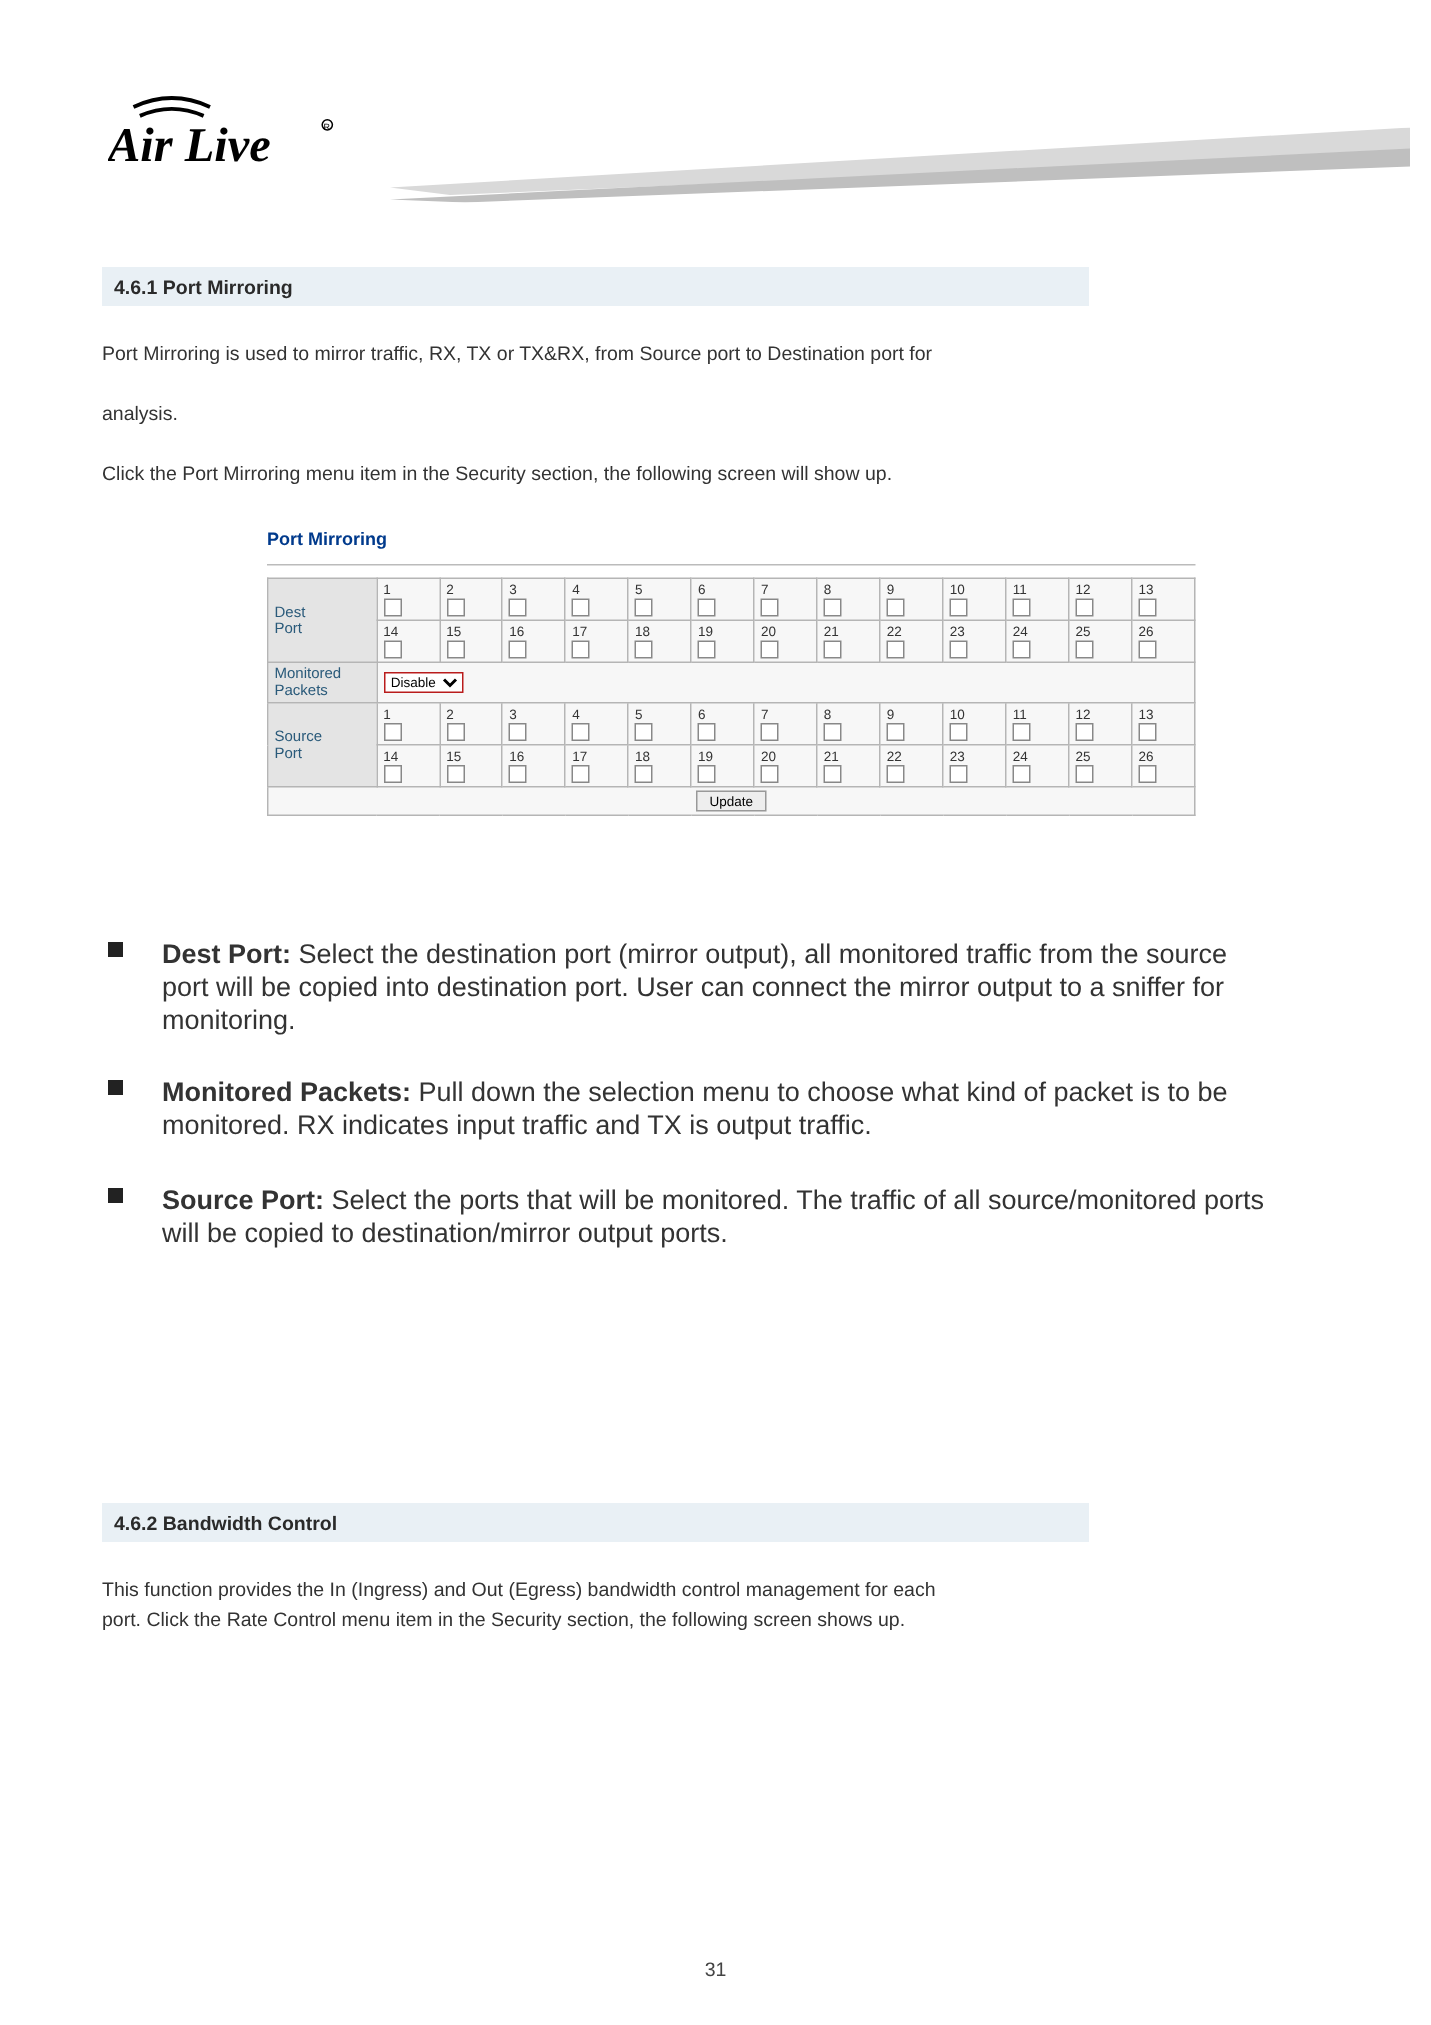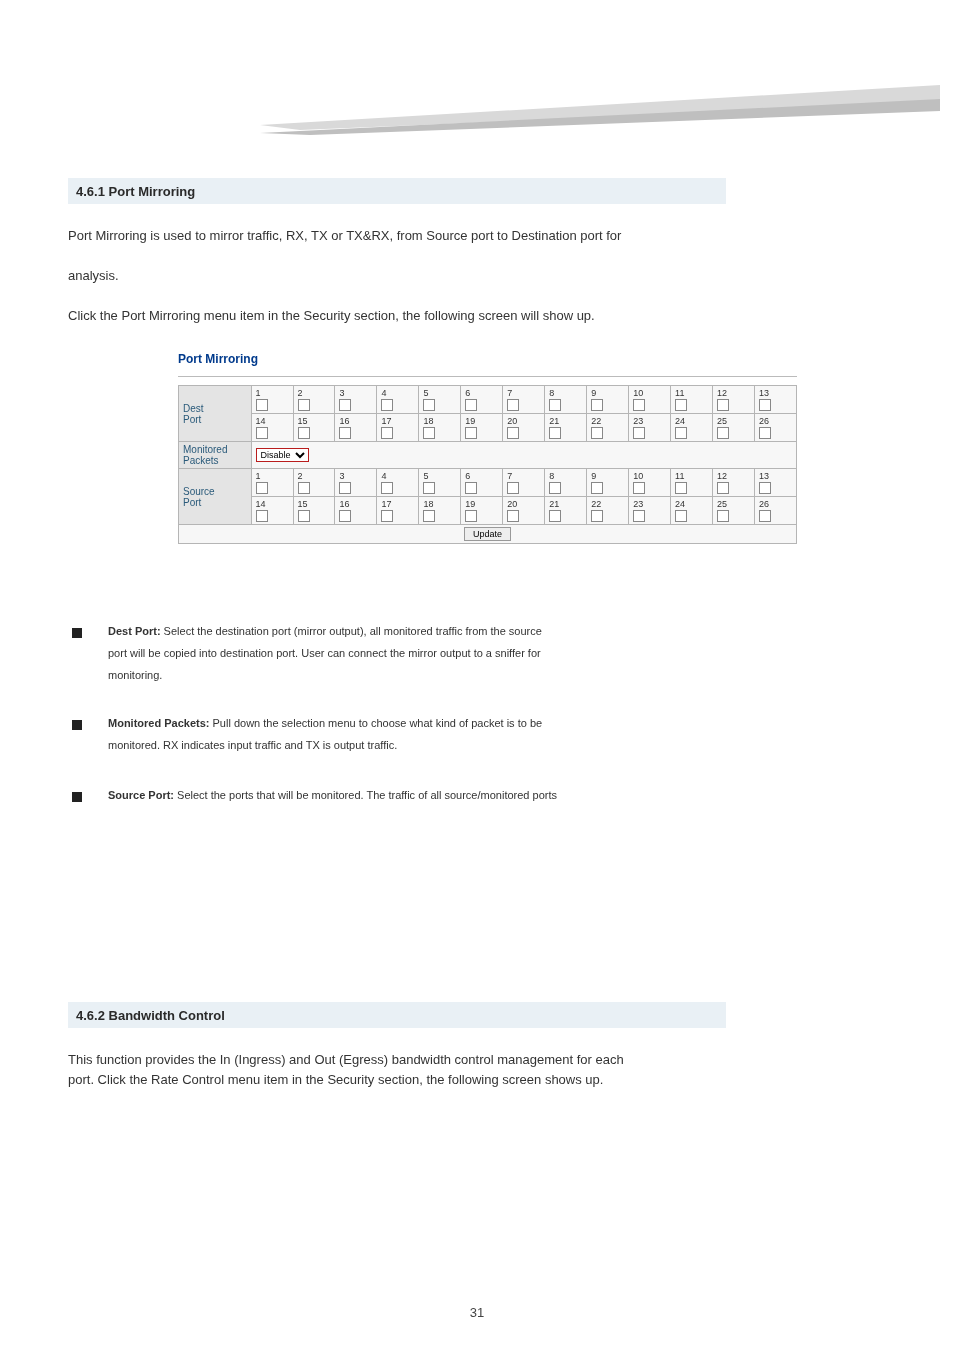--- a/index.html
+++ b/index.html
@@ -135,21 +135,21 @@
     background: #222;
   }
   .b1 { top: 628px; }
   .b2 { top: 720px; }
   .b3 { top: 792px; }
 
   .para {
     position: absolute;
     left: 108px;
     width: 780px;
-    font-size: 11px;
+    font-size: 18px;
     line-height: 1.55;
     color: #333;
   }
   .p1 { top: 623px; }
   .p1b { top: 645px; }
   .p1c { top: 667px; }
   .p2 { top: 715px; }
   .p2b { top: 737px; }
   .p3 { top: 787px; }
   .p3b { top: 809px; }
@@ -166,20 +166,29 @@
     text-align: center;
     font-size: 13px;
     color: #444;
   }
 </style>
 </head>
 <body>
 
 <div class="page">
 
+  <div class="header-logo">
+    <svg viewBox="0 0 200 80" width="170" height="70">
+      <path d="M 20 18 Q 50 4 80 18" stroke="#000" stroke-width="3" fill="none"></path>
+      <path d="M 25 25 Q 50 14 75 25" stroke="#000" stroke-width="3" fill="none"></path>
+      <text x="0" y="60" font-family="Georgia, serif" font-style="italic" font-weight="bold" font-size="38" fill="#000">Air Live</text>
+      <circle cx="172" cy="32" r="4" fill="none" stroke="#000" stroke-width="1.2"></circle>
+      <text x="169" y="36" font-size="7" font-family="Arial" fill="#000">R</text>
+    </svg>
+  </div>
 
   <div class="header-swoosh">
     <svg viewBox="0 0 680 50" width="680" height="50" preserveAspectRatio="none">
       <polygon points="0,40 680,0 680,18 40,45" fill="#d9d9d9"></polygon>
       <polygon points="0,48 680,14 680,26 50,50" fill="#bfbfbf"></polygon>
     </svg>
   </div>
 
   <div class="section-bar section-bar-1">4.6.1 Port Mirroring</div>
 
@@ -288,20 +297,21 @@
   <div class="bullet b2"></div>
   <div class="para p2">
     <span class="bold">Monitored Packets:</span><span> Pull down the selection menu to choose what kind of packet is to be</span>
   </div>
   <div class="para p2b">monitored. RX indicates input traffic and TX is output traffic.</div>
 
   <div class="bullet b3"></div>
   <div class="para p3">
     <span class="bold">Source Port:</span><span> Select the ports that will be monitored. The traffic of all source/monitored ports</span>
   </div>
+  <div class="para p3b">will be copied to destination/mirror output ports.</div>
 
   <div class="section-bar section-bar-2">4.6.2 Bandwidth Control</div>
 
   <div class="body-text intro2-2">port. Click the Rate Control menu item in the Security section, the following screen shows up.</div>
   <div class="body-text intro2-1">This function provides the In (Ingress) and Out (Egress) bandwidth control management for each</div>
 
   <div class="page-footer">31</div>
 </div>
 
 </body></html>

